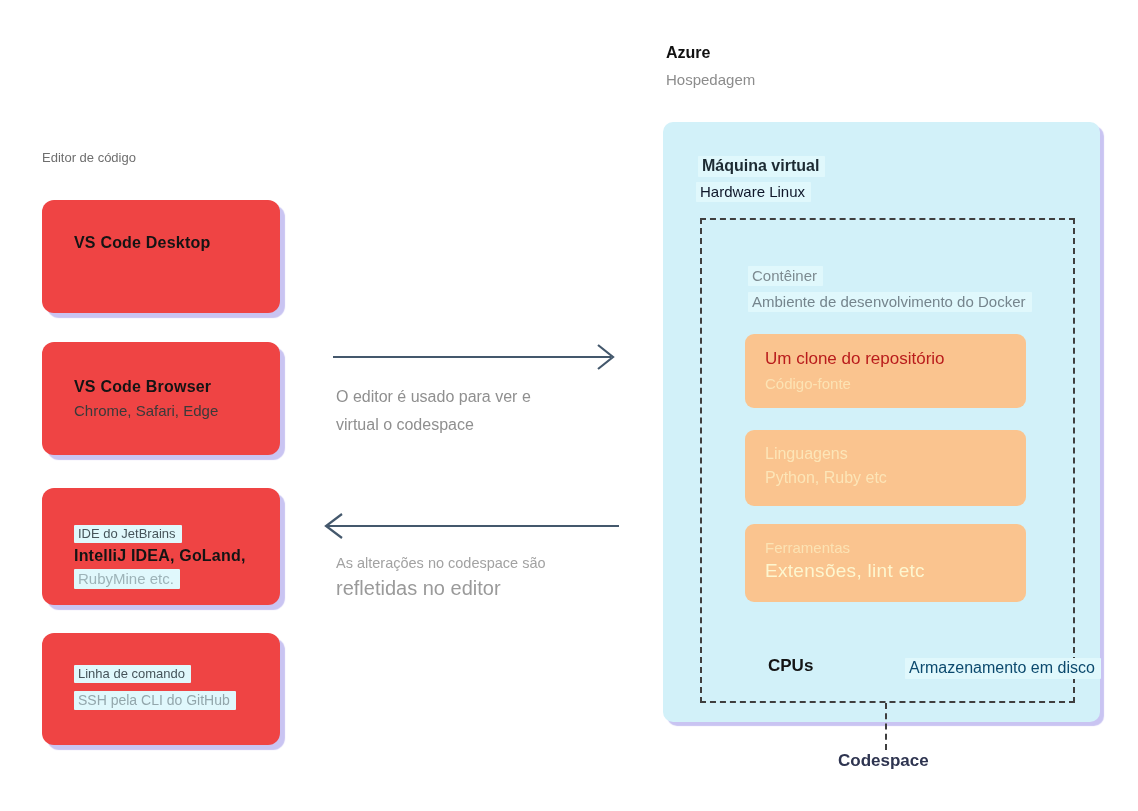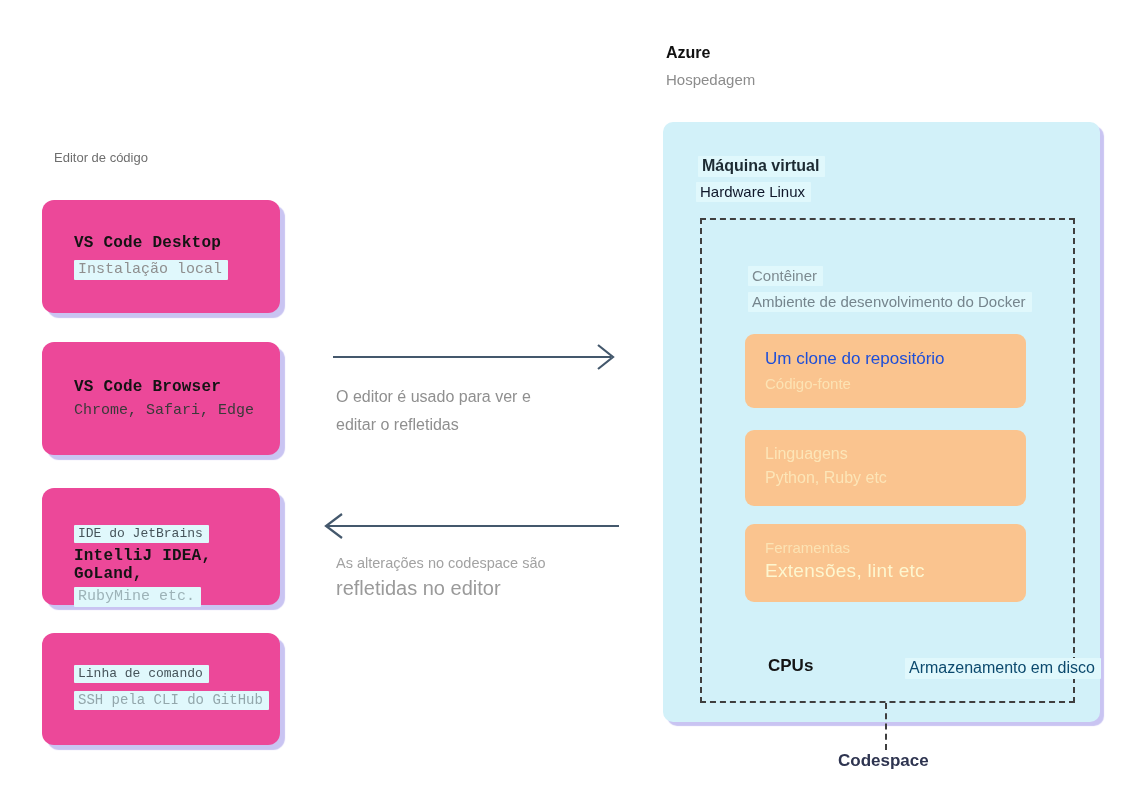--- a/index.html
+++ b/index.html
@@ -1,26 +1,25 @@
 <!DOCTYPE html>
 <html><head>
 <meta charset="utf-8">
 <style>
   html,body{margin:0;padding:0;background:#ffffff;}
   .canvas{
     position:relative;width:1138px;height:811px;background:#ffffff;overflow:hidden;
     font-family:"Liberation Sans",sans-serif;
   }
   
-  .editor-label{position:absolute;left:42px;top:150px;font-size:13px;color:#6e6e6e;margin-left:12px;}
+  .editor-label{position:absolute;left:42px;top:150px;font-size:13px;color:#6e6e6e;}
   .cyan-box{
     position:absolute;left:42px;width:238px;box-sizing:border-box;
-    background:#ec4899;border-radius:12px;box-shadow:5px 5px 1px #c9c4f2;
+    background:#ef4444;border-radius:12px;box-shadow:5px 5px 1px #c9c4f2;
     padding-left:32px;
-    font-family:Liberation Mono, monospace;
   }
   .box1{top:200px;height:113px;padding-top:34px;}
   .box2{top:342px;height:113px;padding-top:36px;}
   .box3{top:488px;height:117px;padding-top:36px;}
   .box4{top:633px;height:112px;padding-top:31px;}
   .box-title{font-size:16px;font-weight:bold;color:#141414;letter-spacing:.2px;}
   .hl{display:inline-block;background:#e0f8fc;padding:1px 6px 2px 4px;border-radius:1px;}
   .sub-gray{font-size:15px;color:#8f8f8f;}
   .mt8{margin-top:8px;}
   .mt6{margin-top:6px;}
@@ -52,39 +51,38 @@
   }
   .ct-title{position:absolute;left:46px;top:46px;font-size:15px;color:#7d8b91;}
   .ct-sub{position:absolute;left:46px;top:72px;font-size:15px;color:#75858d;border-radius:9px;}
   .orange{
     position:absolute;left:43px;width:281px;box-sizing:border-box;
     background:#fac48f;border-radius:9px;padding:15px 10px 0 20px;
   }
   .o1{top:114px;height:74px;}
   .o2{top:210px;height:76px;}
   .o3{top:304px;height:78px;}
-  .o-bright{font-size:17px;color:#1d4ed8;}
+  .o-bright{font-size:17px;color:#b91c1c;}
   .o-muted-sm{font-size:15px;color:rgba(253,245,202,0.62);}
   .o-muted{font-size:16px;color:rgba(253,245,202,0.68);}
   .o-bright-lg{font-size:19px;color:#fdf6cf;letter-spacing:.3px;}
   .cpu{position:absolute;left:66px;top:436px;font-size:17px;font-weight:bold;color:#141414;}
   .disk{position:absolute;left:203px;top:438px;font-size:16px;color:#0c4a6e;white-space:nowrap;}
   .connector{position:absolute;left:885px;top:703px;height:47px;width:0;border-left:2px dashed #3f3f3f;}
   .codespace{position:absolute;left:838px;top:751px;font-size:17px;font-weight:bold;color:#2e3450;}
 </style>
 </head>
 <body>
 
 <div class="canvas">
 
   <div class="editor-label">Editor de código</div>
 
   <div class="cyan-box box1">
     <div class="box-title">VS Code Desktop</div>
-    <div class="mt8"><span class="hl sub-gray">Instalação local</span></div>
   </div>
 
   <div class="cyan-box box2">
     <div class="box-title">VS Code Browser</div>
     <div class="sub-dark">Chrome, Safari, Edge</div>
   </div>
 
   <div class="cyan-box box3">
     <div><span class="hl pre-dark">IDE do JetBrains</span></div>
     <div class="box-title mt4">IntelliJ IDEA, GoLand,</div>
@@ -95,21 +93,21 @@
     <div><span class="hl pre-dark">Linha de comando</span></div>
     <div class="mt8"><span class="hl sub-teal">SSH pela CLI do GitHub</span></div>
   </div>
 
   <svg class="arrow arrow-right" width="296" height="30" viewBox="0 0 296 30">
     <line x1="3" y1="15" x2="281" y2="15" stroke="#44586c" stroke-width="2.2"></line>
     <polyline points="268,3 283,15 268,27" fill="none" stroke="#44586c" stroke-width="2.2"></polyline>
   </svg>
   <div class="flow1">
     <div>O editor é usado para ver e</div>
-    <div>editar o refletidas</div>
+    <div>virtual o codespace</div>
   </div>
 
   <svg class="arrow arrow-left" width="304" height="30" viewBox="0 0 304 30">
     <line x1="9" y1="15" x2="301" y2="15" stroke="#44586c" stroke-width="2.2"></line>
     <polyline points="24,3 8,15 24,27" fill="none" stroke="#44586c" stroke-width="2.2"></polyline>
   </svg>
   <div class="flow2">
     <div class="l1">As alterações no codespace são</div>
     <div class="l2">refletidas no editor</div>
   </div>

